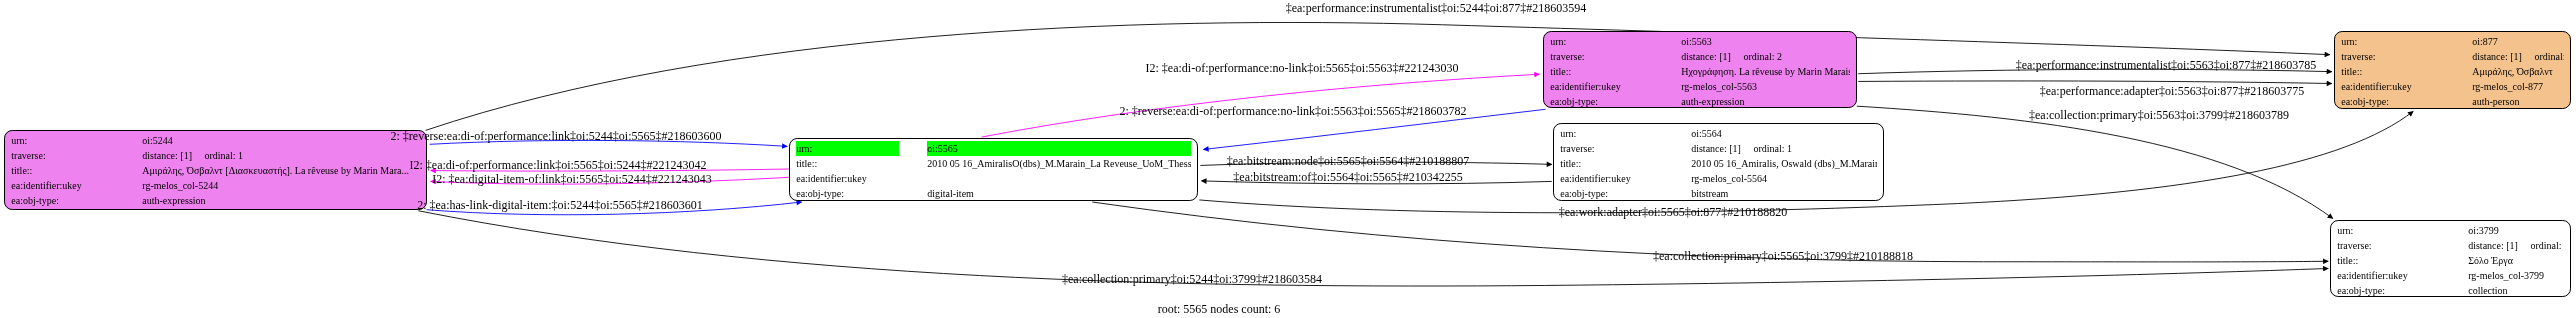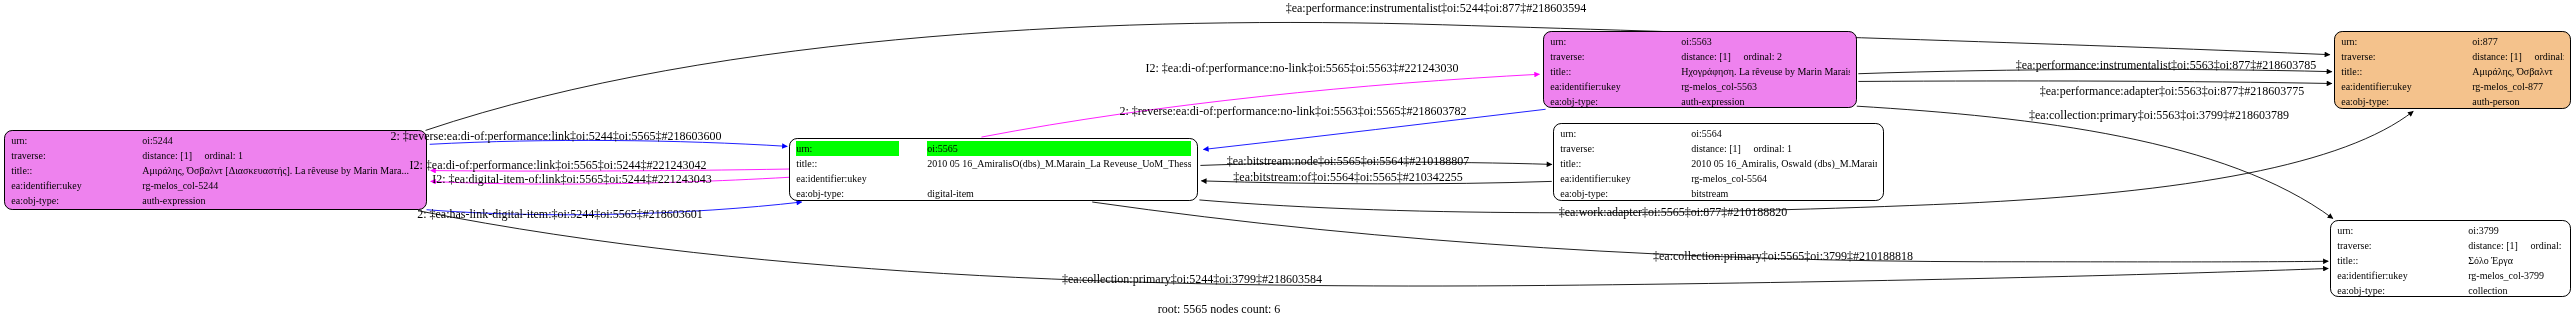--- a/index.html
+++ b/index.html
@@ -180,21 +180,21 @@
         <span class="v">collection</span>
       </div>
   </div>
 
   <div class="elabel" style="left:1436px;top:1px">‡ea:performance:instrumentalist‡oi:5244‡oi:877‡#218603594</div>
   <div class="elabel" style="left:1302px;top:61px">I2: ‡ea:di-of:performance:no-link‡oi:5565‡oi:5563‡#221243030</div>
   <div class="elabel" style="left:1293px;top:104px">2: ‡reverse:ea:di-of:performance:no-link‡oi:5563‡oi:5565‡#218603782</div>
   <div class="elabel" style="left:556px;top:129px">2: ‡reverse:ea:di-of:performance:link‡oi:5244‡oi:5565‡#218603600</div>
   <div class="elabel" style="left:558px;top:158px">I2: ‡ea:di-of:performance:link‡oi:5565‡oi:5244‡#221243042</div>
   <div class="elabel" style="left:572px;top:172px">I2: ‡ea:digital-item-of:link‡oi:5565‡oi:5244‡#221243043</div>
-  <div class="elabel" style="left:560px;top:207px">2: ‡ea:has-link-digital-item:‡oi:5244‡oi:5565‡#218603601</div>
+  <div class="elabel" style="left:560px;top:198px">2: ‡ea:has-link-digital-item:‡oi:5244‡oi:5565‡#218603601</div>
   <div class="elabel" style="left:2166px;top:58px">‡ea:performance:instrumentalist‡oi:5563‡oi:877‡#218603785</div>
   <div class="elabel" style="left:2172px;top:84px">‡ea:performance:adapter‡oi:5563‡oi:877‡#218603775</div>
   <div class="elabel" style="left:2159px;top:108px">‡ea:collection:primary‡oi:5563‡oi:3799‡#218603789</div>
   <div class="elabel" style="left:1348px;top:154px">‡ea:bitstream:node‡oi:5565‡oi:5564‡#210188807</div>
   <div class="elabel" style="left:1348px;top:170px">‡ea:bitstream:of‡oi:5564‡oi:5565‡#210342255</div>
   <div class="elabel" style="left:1673px;top:205px">‡ea:work:adapter‡oi:5565‡oi:877‡#210188820</div>
   <div class="elabel" style="left:1783px;top:249px">‡ea:collection:primary‡oi:5565‡oi:3799‡#210188818</div>
   <div class="elabel" style="left:1192px;top:272px">‡ea:collection:primary‡oi:5244‡oi:3799‡#218603584</div>
   <div class="elabel" style="left:1219px;top:302px">root: 5565 nodes count: 6</div>
 

